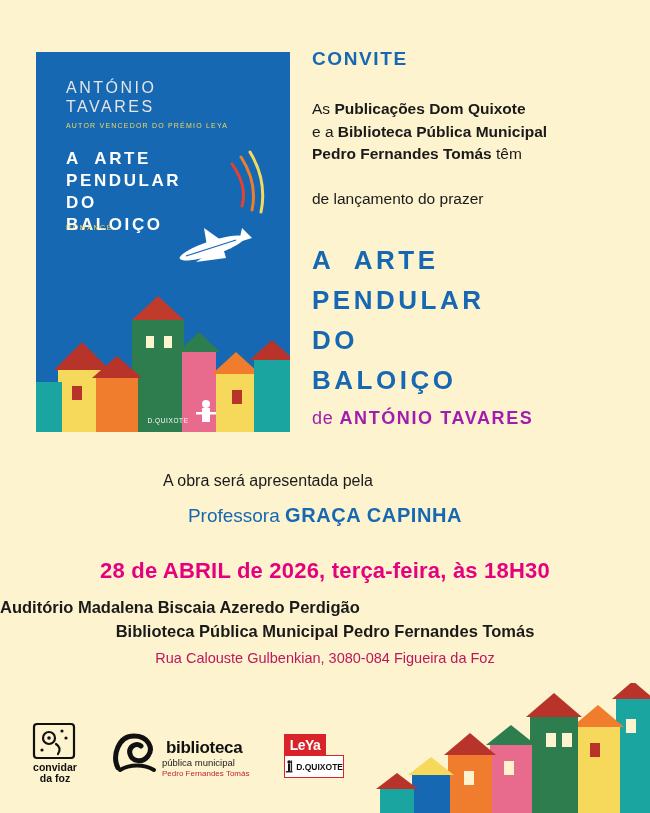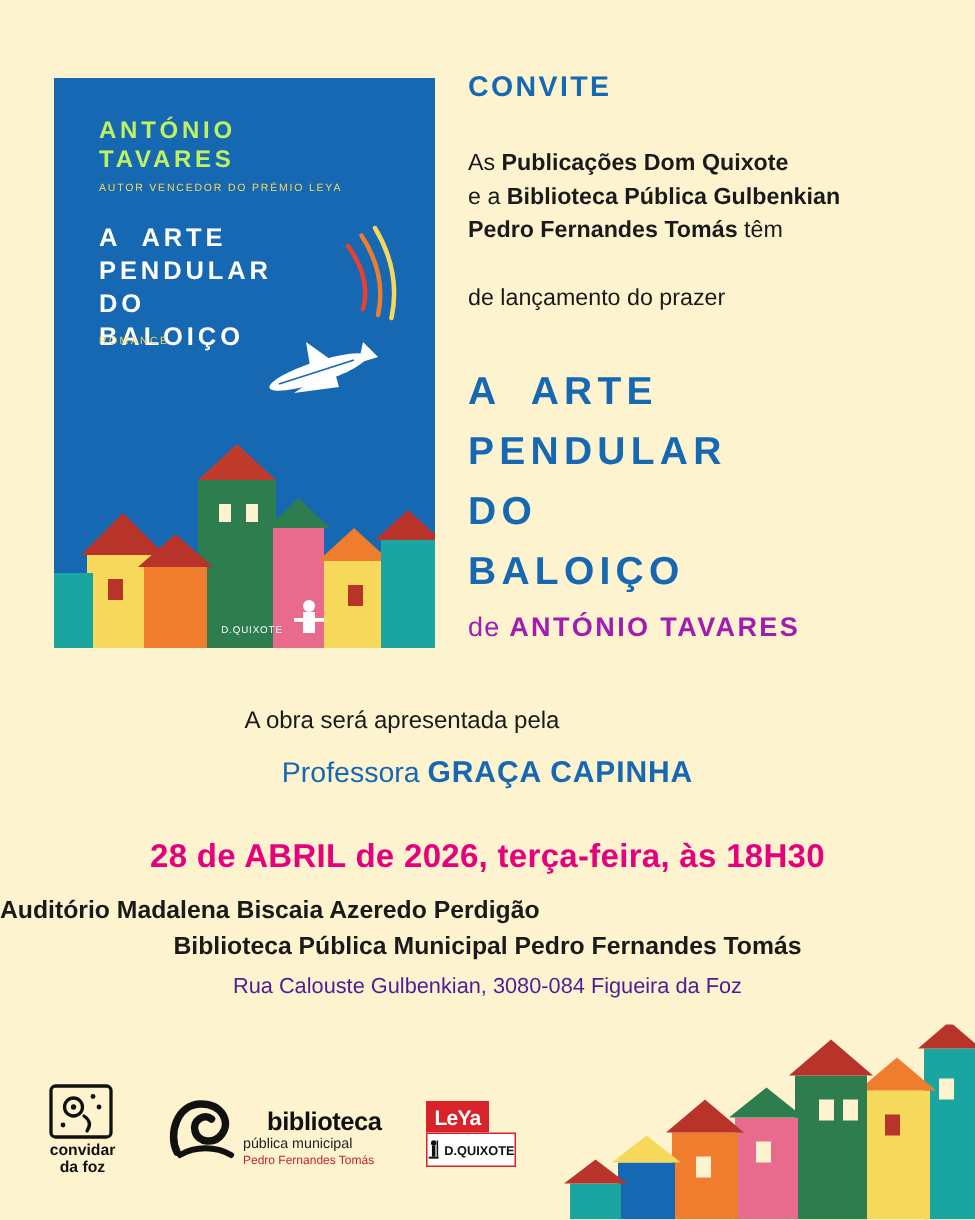--- a/index.html
+++ b/index.html
@@ -29,25 +29,25 @@
     top: 52px;
     width: 254px;
     height: 380px;
     background: #1668b3;
     overflow: hidden;
   }
   .cover .author {
     position: absolute;
     left: 30px;
     top: 26px;
-    color: #bef264;
+    color: #e5e5e5;
     font-size: 16px;
     letter-spacing: 2.5px;
     line-height: 19px;
-    font-weight: bold;
+    font-weight: normal;
   }
   .cover .award {
     position: absolute;
     left: 30px;
     top: 70px;
     color: #f6d95b;
     font-size: 7px;
     letter-spacing: 1.2px;
   }
   .cover .ctitle {
@@ -178,21 +178,21 @@
     color: #1a1a1a;
     font-size: 16.5px;
     font-weight: bold;
   }
   .address {
     position: absolute;
     left: 0;
     top: 650px;
     width: 650px;
     text-align: center;
-    color: #4c1d95;
+    color: #be185d;
     font-size: 14.5px;
   }
 
   
   .logos {
     position: absolute;
     left: 22px;
     top: 722px;
     display: flex;
     align-items: center;
@@ -214,21 +214,21 @@
     color: #111;
     line-height: 11px;
   }
   .logo-biblioteca {
     width: 152px;
     height: 56px;
     position: relative;
   }
   .logo-biblioteca .bib-name {
     position: absolute;
-    left: 68px;
+    left: 56px;
     top: 10px;
     font-size: 17px;
     font-weight: bold;
     color: #111;
     letter-spacing: -0.3px;
   }
   .logo-biblioteca .bib-sub {
     position: absolute;
     left: 52px;
     top: 29px;
@@ -347,21 +347,21 @@
 DO
 BALOIÇO</div>
     <div class="cgenre">ROMANCE</div>
     <div class="publisher">D.QUIXOTE</div>
   </div>
 
   <div class="convite">CONVITE</div>
 
   <div class="intro">
     <span class="reg">As </span><span>Publicações Dom Quixote</span><br>
-    <span class="reg">e a </span><span>Biblioteca Pública Gulbenkian</span><br>
+    <span class="reg">e a </span><span>Biblioteca Pública Municipal</span><br>
     <span>Pedro Fernandes Tomás</span><span class="reg"> têm</span><br>
     <br>
     <span class="reg">de lançamento do prazer</span>
   </div>
 
   <div class="big-title">A  ARTE
 PENDULAR
 DO
 BALOIÇO</div>
 

